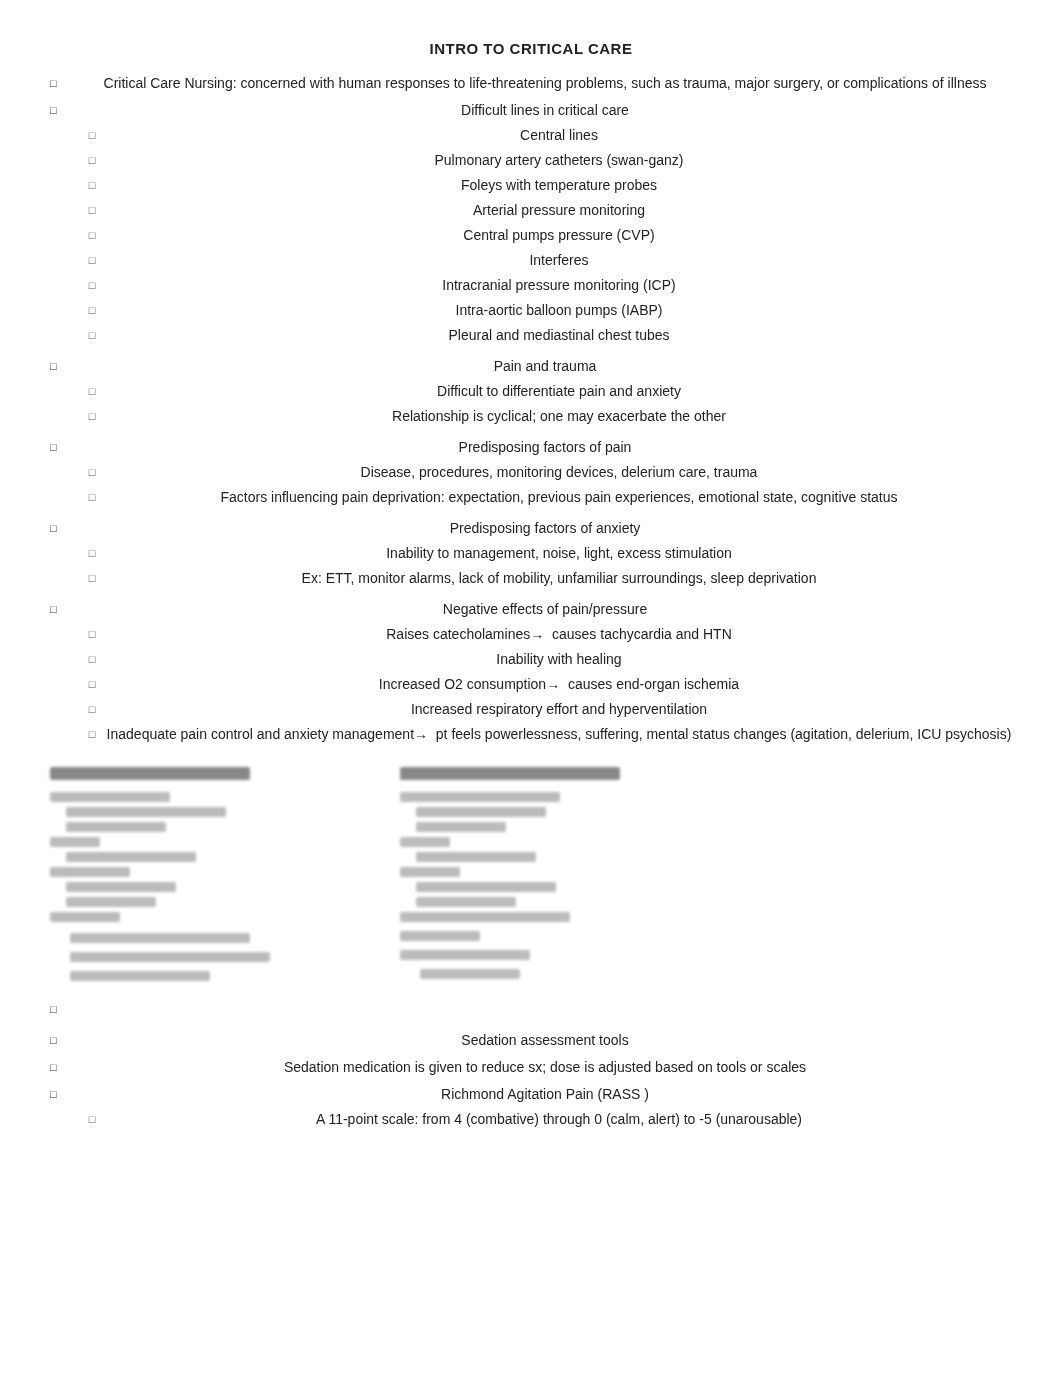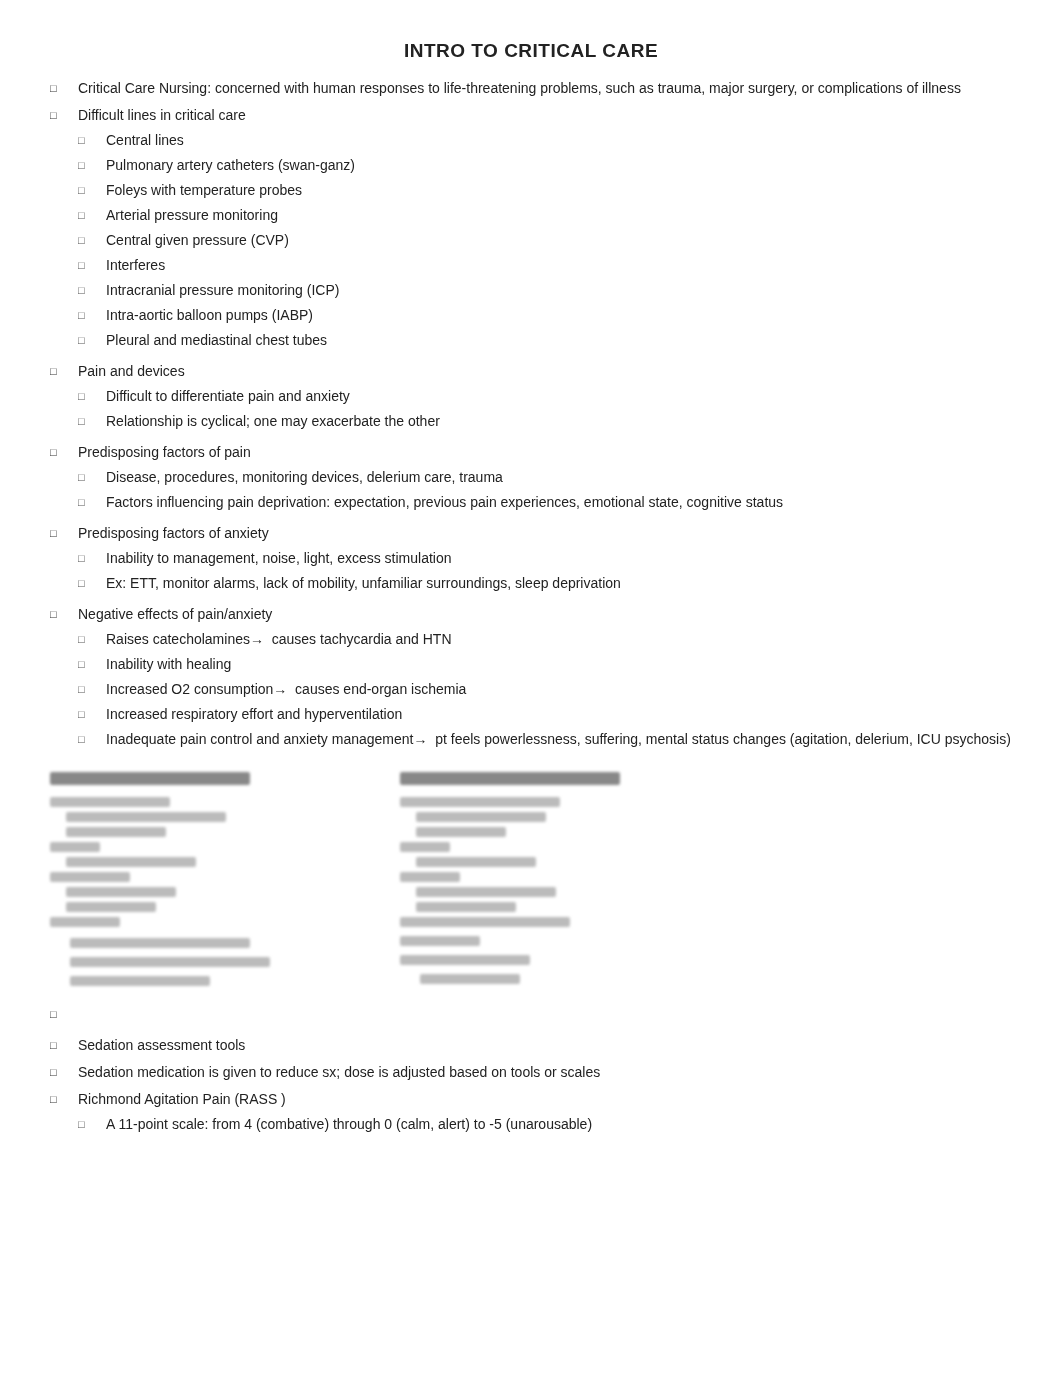--- a/index.html
+++ b/index.html
@@ -12,21 +12,21 @@
       font-family: Arial, sans-serif;
       font-size: 14px;
       color: #222;
       padding: 40px 50px;
       width: 1062px;
       min-height: 1377px;
     }
     .page-title {
       text-align: center;
       font-weight: bold;
-      font-size: 19px;
+      font-size: 15px;
       margin-bottom: 16px;
       letter-spacing: 0.5px;
     }
     ul.level1 {
       list-style: none;
       padding-left: 0;
     }
     ul.level1 > li {
       display: flex;
       align-items: flex-start;
@@ -34,20 +34,21 @@
       line-height: 1.5;
     }
     ul.level1 > li > .bullet {
       min-width: 28px;
       font-size: 11px;
       margin-top: 2px;
       color: #333;
     }
     ul.level1 > li > .content {
       flex: 1;
+      text-align: center;
     }
     ul.level2 {
       list-style: none;
       padding-left: 0;
       margin-top: 4px;
     }
     ul.level2 > li {
       display: flex;
       align-items: flex-start;
       margin-bottom: 4px;
@@ -114,21 +115,21 @@
         <li>
             <span class="bullet">□</span>
             <span class="content">Foleys with temperature probes</span>
           </li>
         <li>
             <span class="bullet">□</span>
             <span class="content">Arterial pressure monitoring</span>
           </li>
         <li>
             <span class="bullet">□</span>
-            <span class="content">Central given pressure (CVP)</span>
+            <span class="content">Central pumps pressure (CVP)</span>
           </li>
         <li>
             <span class="bullet">□</span>
             <span class="content">Interferes</span>
           </li>
         <li>
             <span class="bullet">□</span>
             <span class="content">Intracranial pressure monitoring (ICP)</span>
           </li>
         <li>
@@ -139,21 +140,21 @@
             <span class="bullet">□</span>
             <span class="content">Pleural and mediastinal chest tubes</span>
           </li>
       </ul>
     </span>
   </li>
 
   <li>
     <span class="bullet">□</span>
     <span class="content">
-      <span>Pain and devices</span>
+      <span>Pain and trauma</span>
       <ul class="level2">
         <li>
             <span class="bullet">□</span>
             <span class="content">Difficult to differentiate pain and anxiety</span>
           </li>
         <li>
             <span class="bullet">□</span>
             <span class="content">Relationship is cyclical; one may exacerbate the other</span>
           </li>
       </ul>
@@ -190,21 +191,21 @@
             <span class="bullet">□</span>
             <span class="content">Ex: ETT, monitor alarms, lack of mobility, unfamiliar surroundings, sleep deprivation</span>
           </li>
       </ul>
     </span>
   </li>
 
   <li>
     <span class="bullet">□</span>
     <span class="content">
-      <span>Negative effects of pain/anxiety</span>
+      <span>Negative effects of pain/pressure</span>
       <ul class="level2">
         <li>
             <span class="bullet">□</span>
             <span class="content">Raises catecholamines→&nbsp; causes tachycardia and HTN</span>
           </li>
         <li>
             <span class="bullet">□</span>
             <span class="content">Inability with healing</span>
           </li>
         <li>

